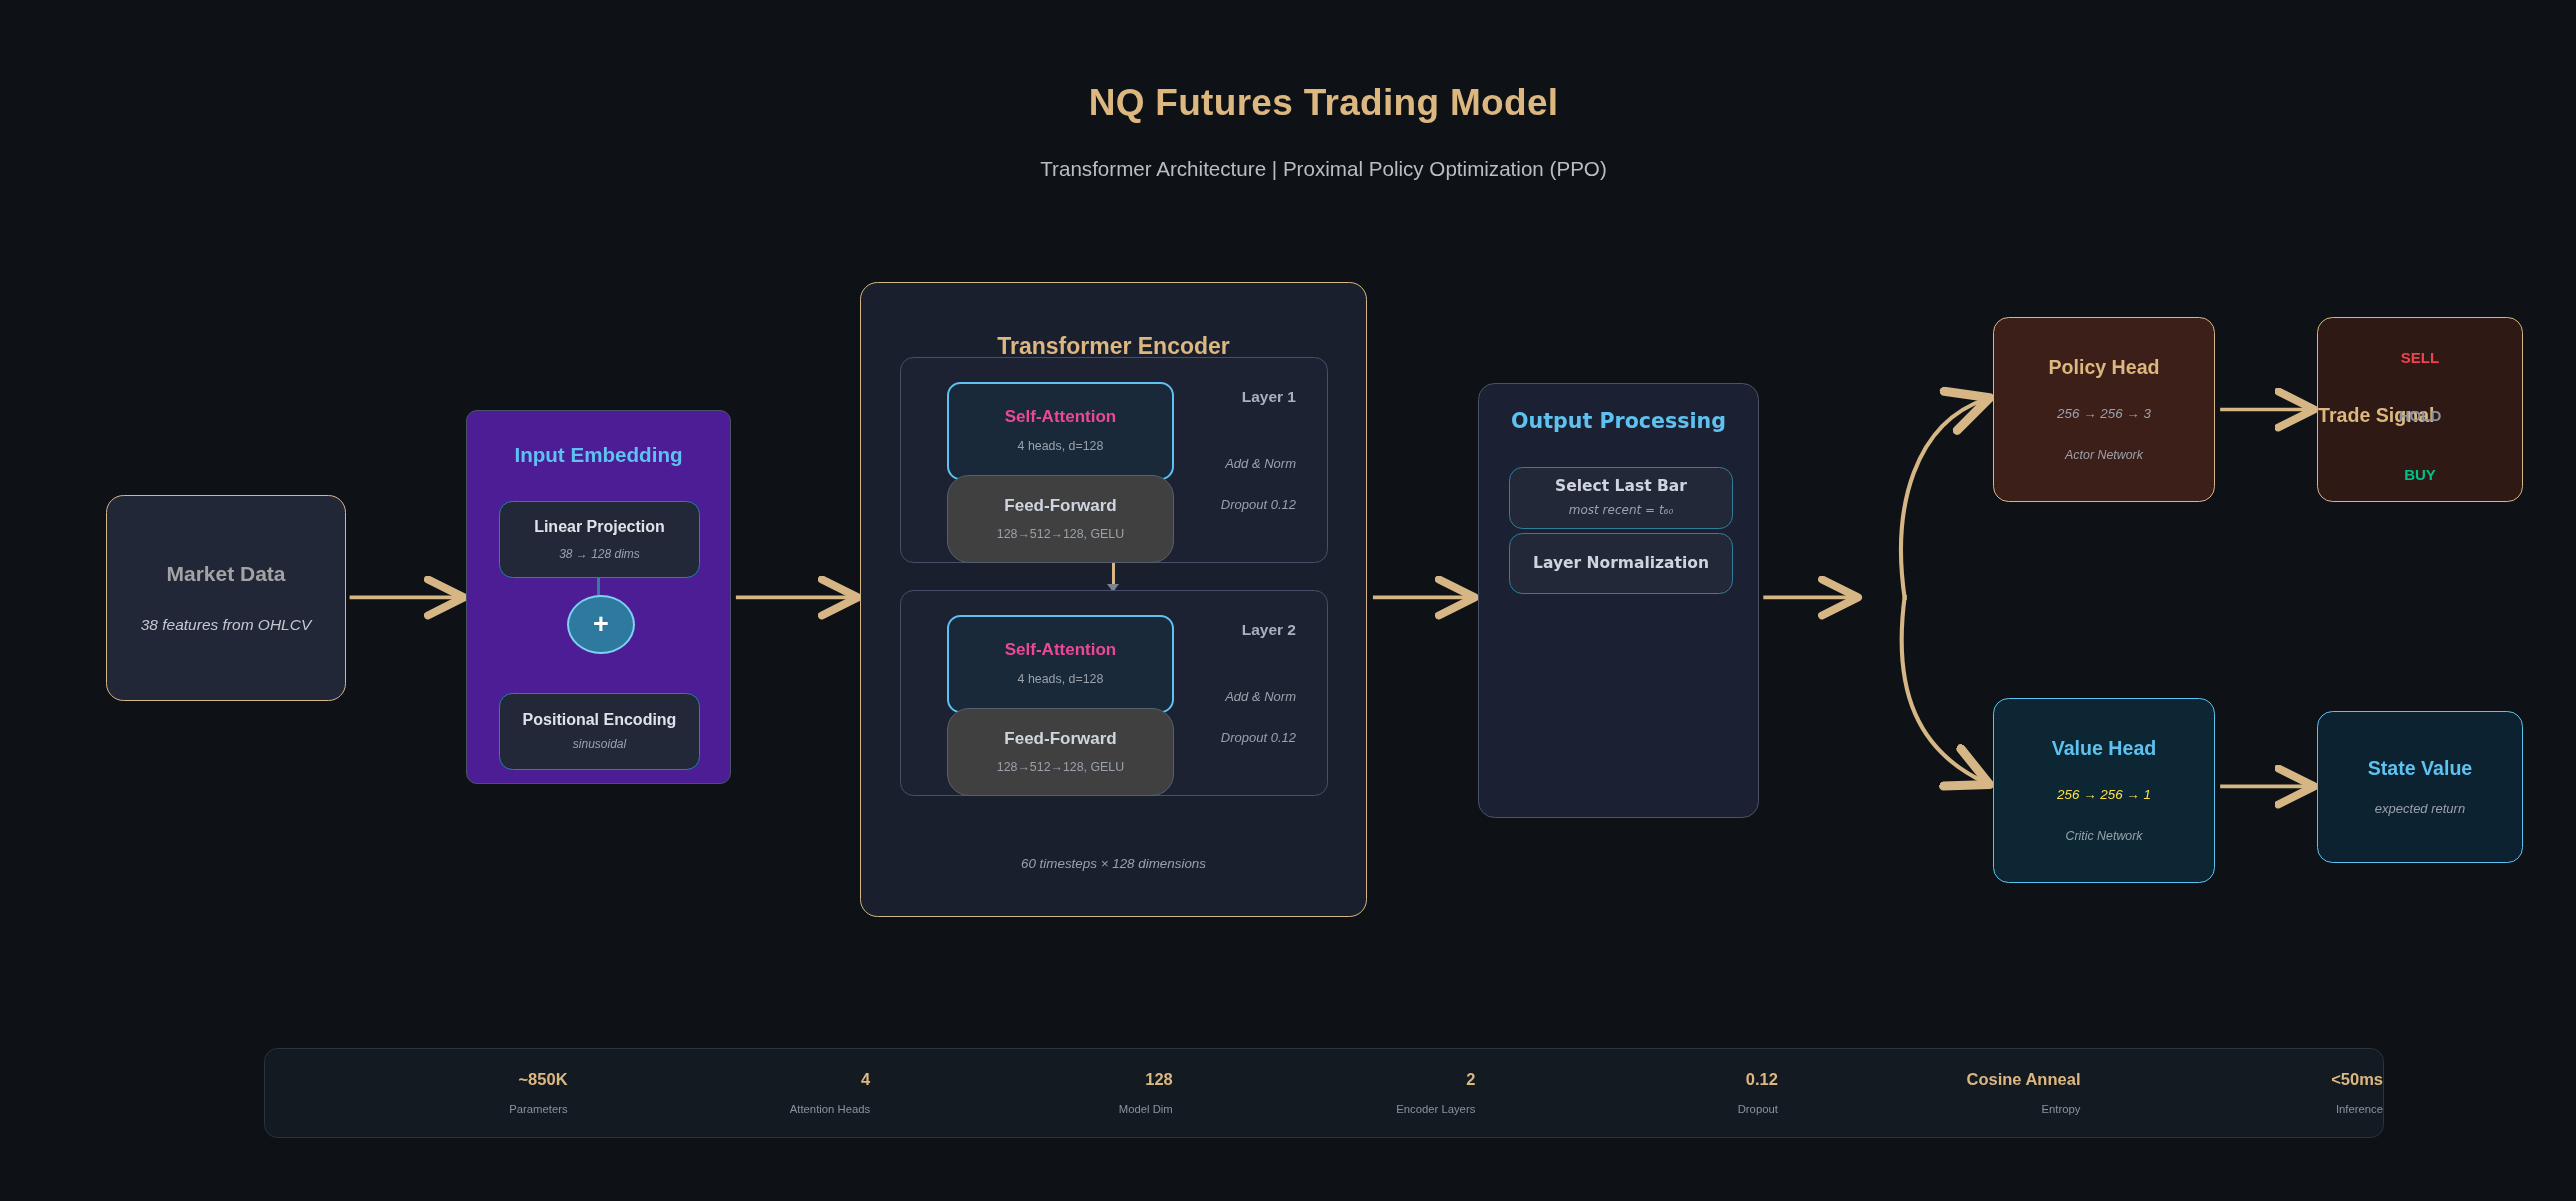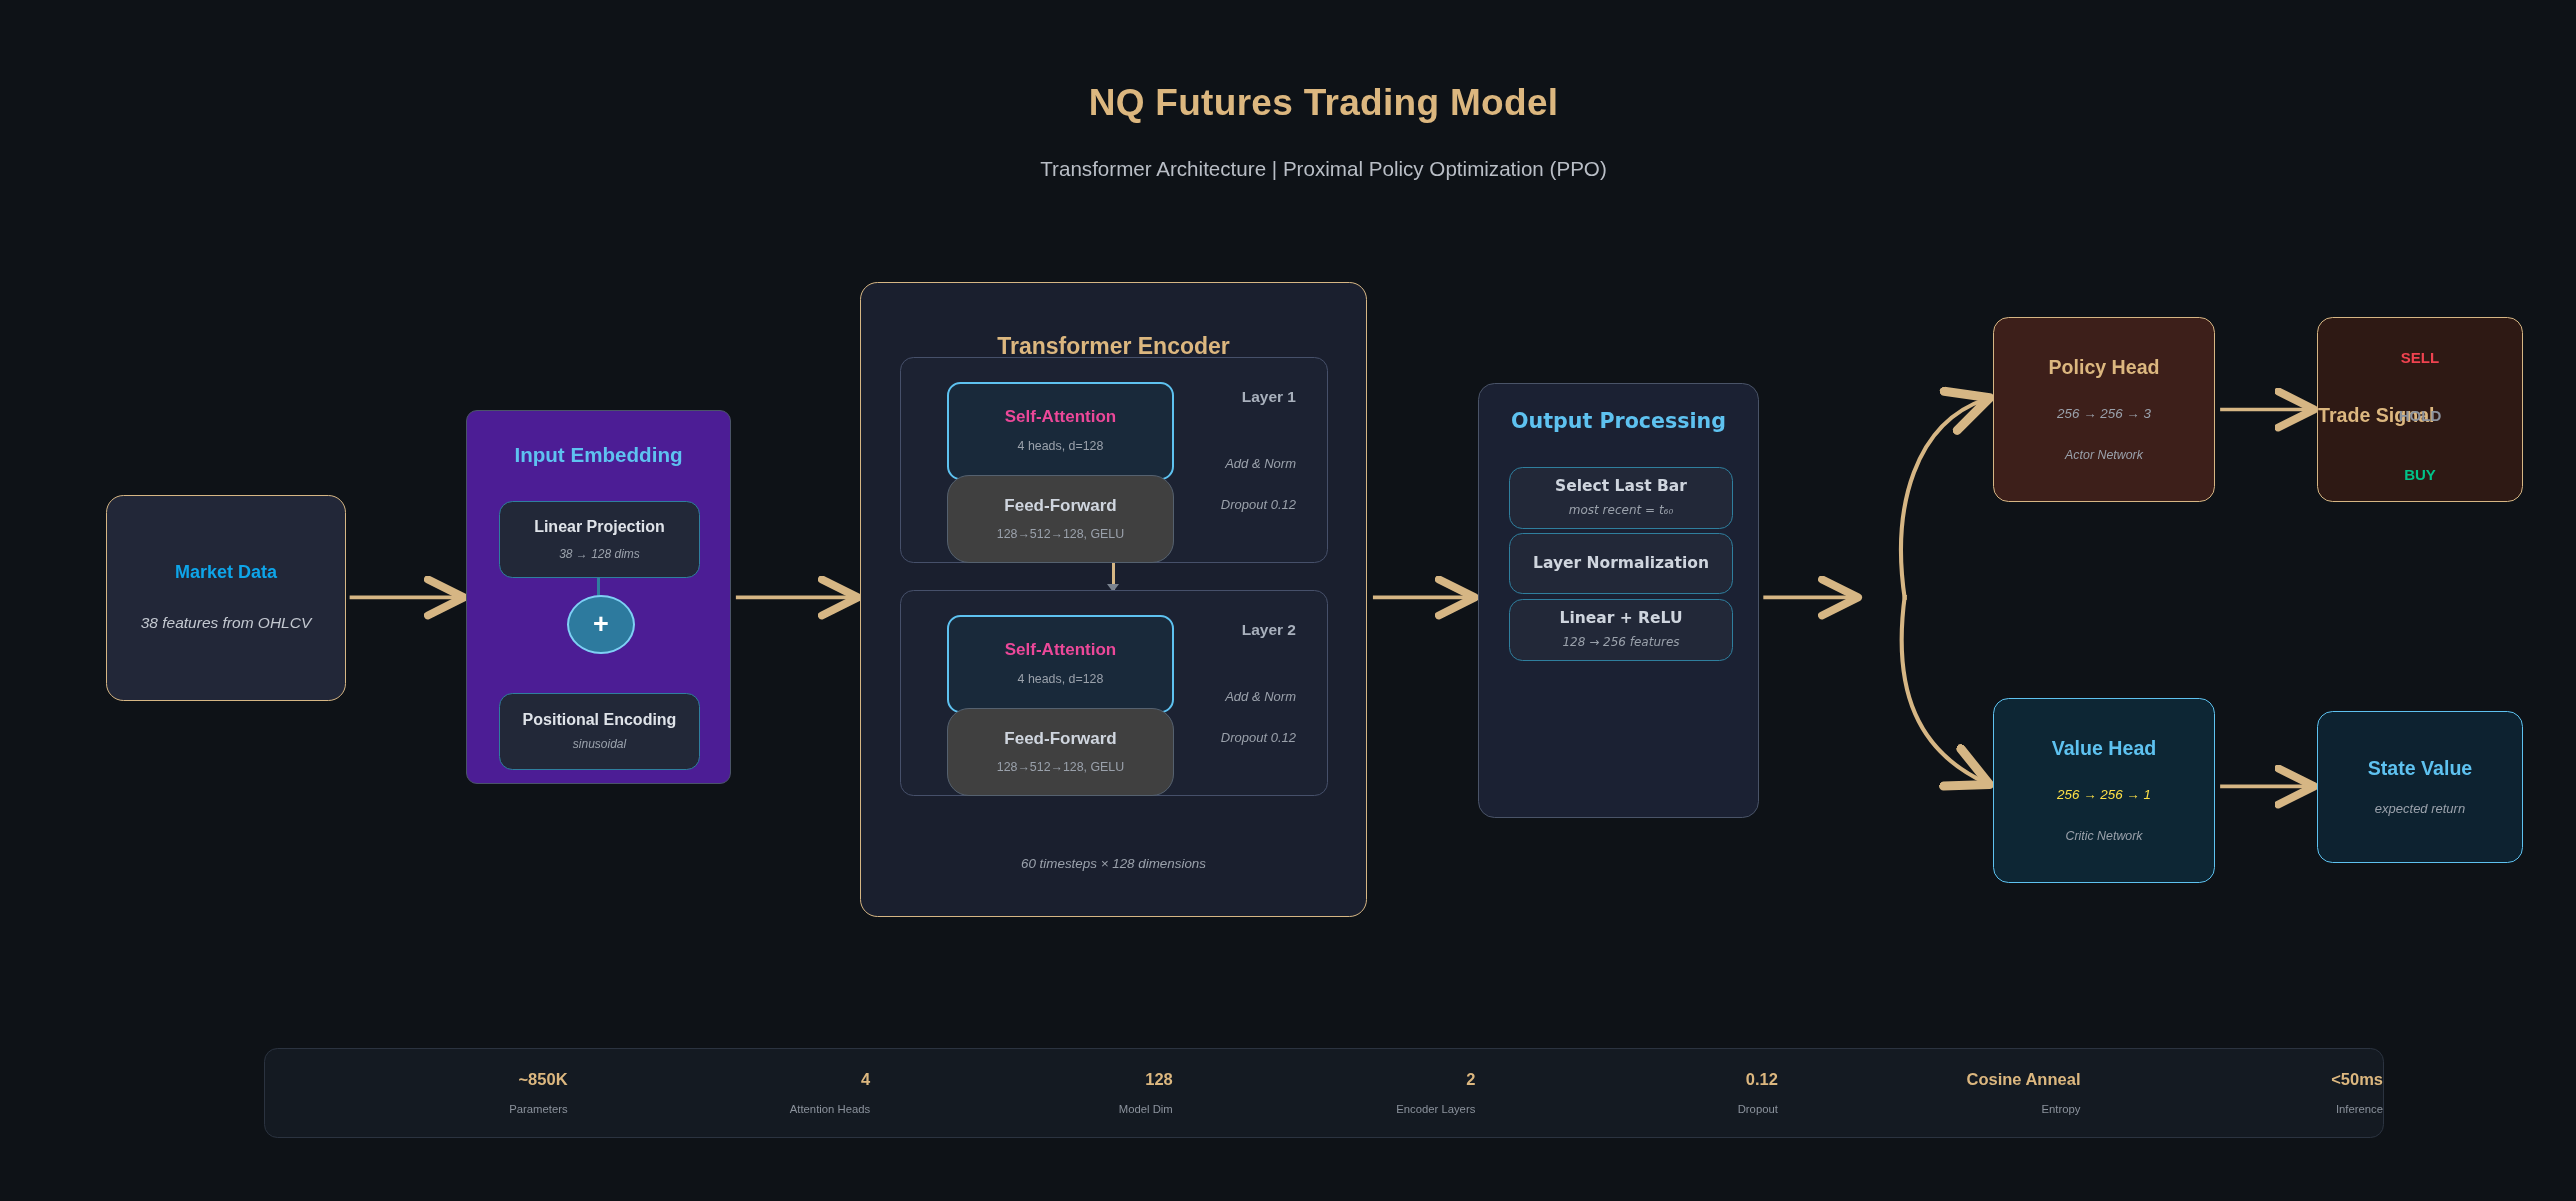--- a/index.html
+++ b/index.html
@@ -34,21 +34,21 @@
 
   .grp-title{font-size:19.6px;font-weight:bold;text-align:center;}
   .b-title{font-size:17.5px;font-weight:bold;text-align:center;line-height:1.1;}
   .b-sub{font-size:12px;font-style:italic;text-align:center;color:#9aa1ab;line-height:1.2;}
 
   
   #market-data{
     left:106px;top:495px;width:240px;height:206px;
     background:#222738;border:1.5px solid #d6b684;border-radius:17.5px;
   }
-  #market-data .b-title{color:#0ea5e9;font-size:18px;}
+  #market-data .b-title{color:#a3a3a3;font-size:21px;}
   #market-data .b-sub{font-size:15.5px;margin-top:31px;color:#c3c8d0;}
 
   
   #input-embedding{
     left:466px;top:410px;width:265px;height:374px;
     background:#4c1d95;border:1px solid #4a5468;border-radius:11px;
   }
   #input-embedding .grp-title{
     color:#5ec2f0;font-size:20.6px;position:absolute;top:32px;left:0;width:100%;
   }
@@ -285,24 +285,20 @@
 
     <div class="op-card" id="layer-normalization">
       <div class="b-title">Layer Normalization</div>
     </div>
 
     <div class="op-card" id="select-last-bar">
       <div class="b-title">Select Last Bar</div>
       <div class="b-sub">most recent = t₆₀</div>
     </div>
 
-    <div class="op-card" id="linear-relu">
-      <div class="b-title">Linear + ReLU</div>
-      <div class="b-sub">128 → 256 features</div>
-    </div>
   </div>
 
   <div class="box rbox center" id="policy-head">
     <div class="b-title">Policy Head</div>
     <div class="b-dim">256 → 256 → 3</div>
     <div class="b-net">Actor Network</div>
   </div>
 
   <div class="box rbox center" id="value-head">
     <div class="b-title">Value Head</div>

